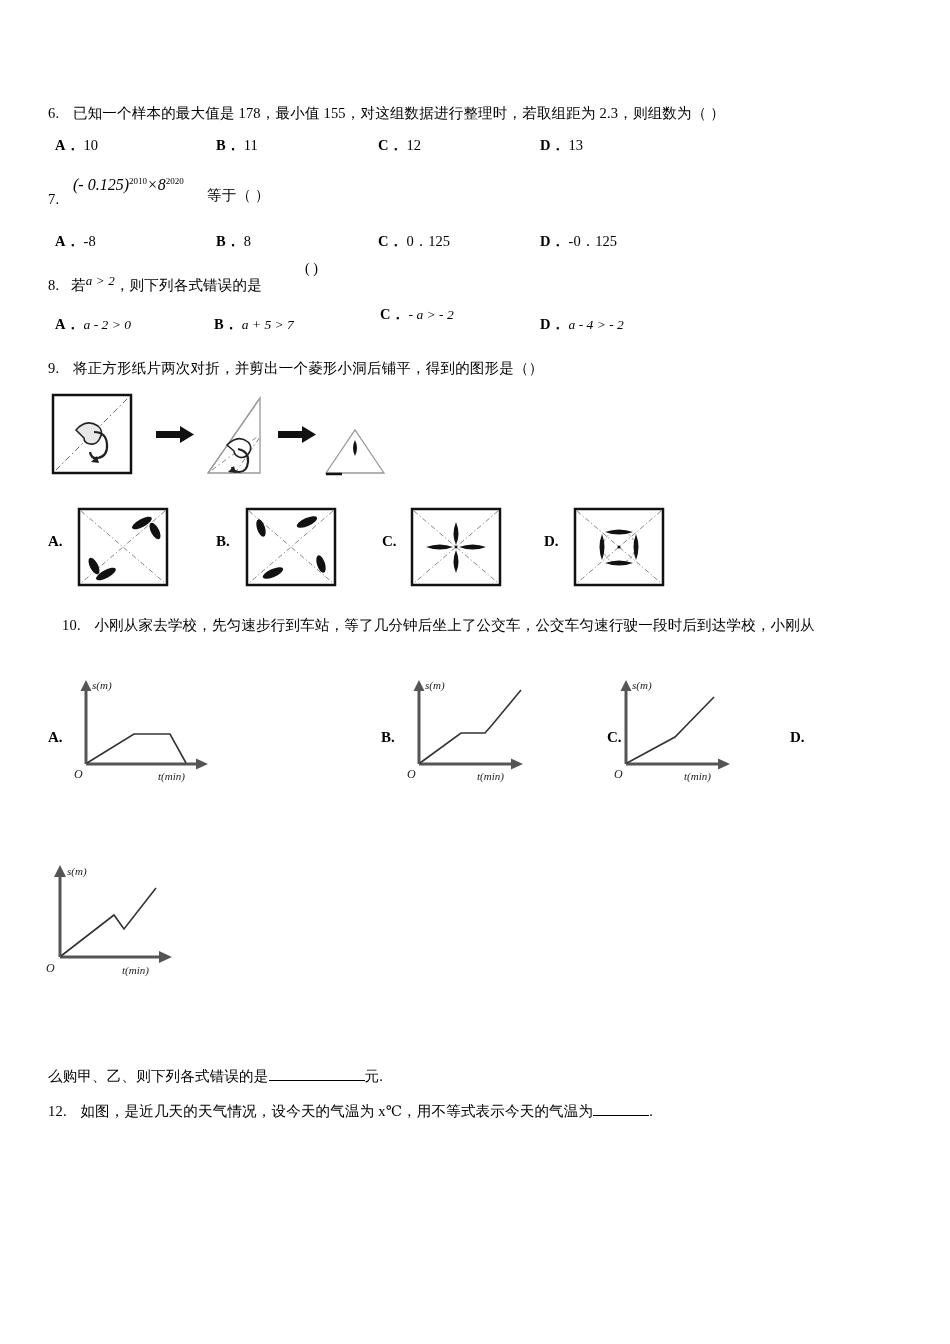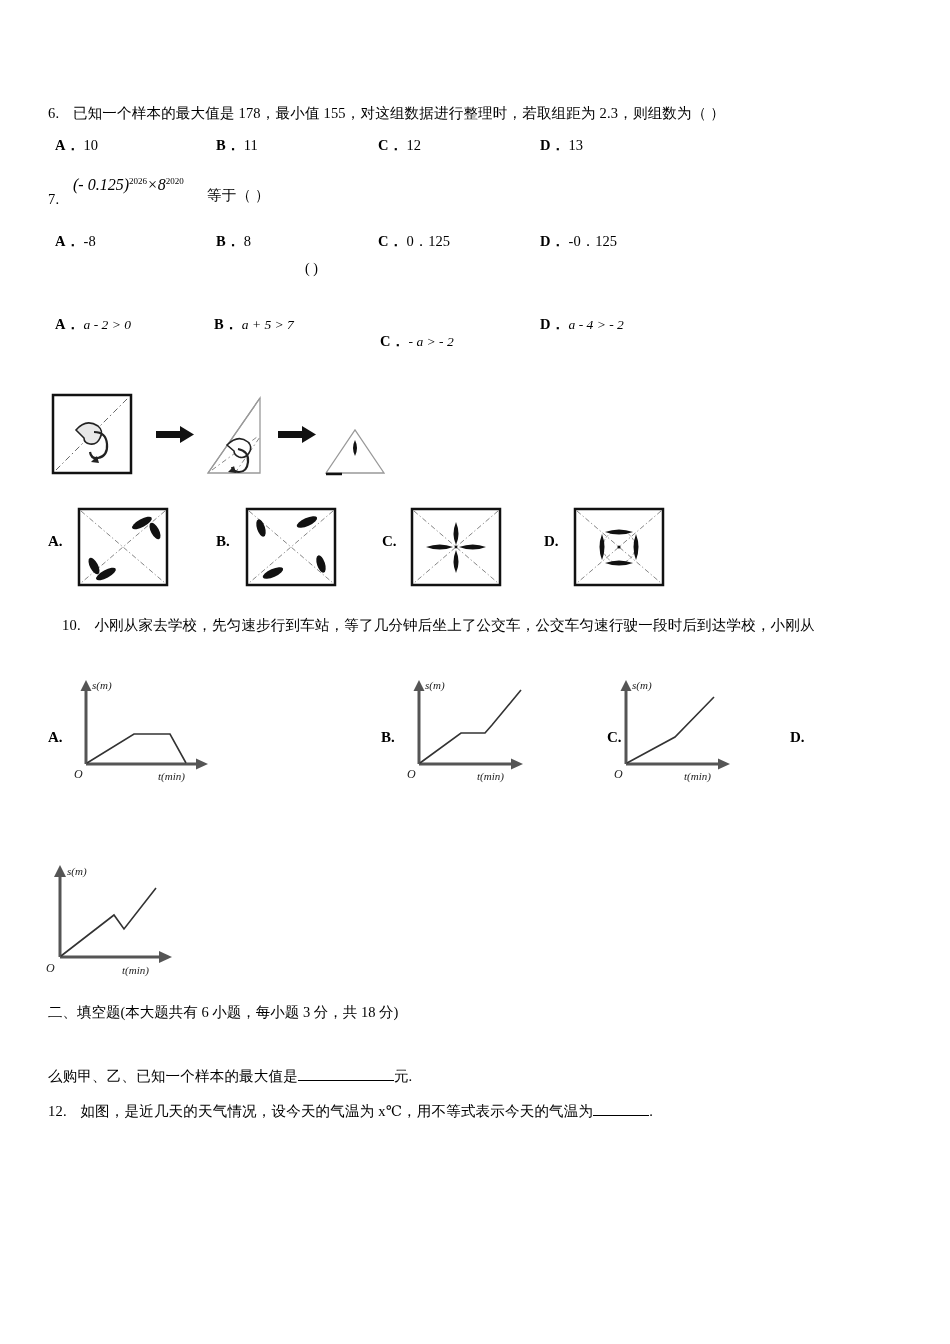--- a/index.html
+++ b/index.html
@@ -110,60 +110,70 @@
   </div>
   <div class="abs optrow" style="left:540px; top:134px;">
     <span class="optlabel">D．</span>
     <span class="optval">13</span>
   </div>
 
   <div class="abs qtext" style="left:48px; top:186px;">
     <span>7.</span>
   </div>
   <div class="abs" style="left:73px; top:170px; font-size:16px; line-height:22px;">
-    <span class="mathi" style="font-size:16px;">(- 0.125)</span><span class="sup">2026</span><span class="mathi" style="font-size:16px;">×8</span><span class="sup">2020</span>
+    <span class="mathi" style="font-size:16px;">(- 0.125)</span><span class="sup">2010</span><span class="mathi" style="font-size:16px;">×8</span><span class="sup">2020</span>
   </div>
   <div class="abs qtext" style="left:207px; top:182px;">等于（  ）</div>
 
   <div class="abs optrow" style="left:55px; top:230px;">
     <span class="optlabel">A．</span>
     <span class="optval">-8</span>
   </div>
   <div class="abs optrow" style="left:216px; top:230px;">
     <span class="optlabel">B．</span>
     <span class="optval">8</span>
   </div>
   <div class="abs optrow" style="left:378px; top:230px;text-align:center;">
     <span class="optlabel">C．</span>
     <span class="optval">0．125</span>
   </div>
   <div class="abs optrow" style="left:540px; top:230px;">
     <span class="optlabel">D．</span>
     <span class="optval">-0．125</span>
   </div>
 
+  <div class="abs qtext" style="left:48px; top:272px;">
+    <span>8.</span>
+    <span style="display:inline-block;width:4px"></span>
+    <span>若</span><span class="mathi" style="font-size:13px;position:relative;top:-5px;">a &gt; 2</span><span>，则下列各式错误的是</span>
+  </div>
   <div class="abs" style="left:305px; top:261px; font-size:14px;">(        )</div>
 
   <div class="abs optrow" style="left:55px; top:313px;">
     <span class="optlabel">A．</span>
     <span class="optval mathi" style="font-size:13.5px;">a - 2 &gt; 0</span>
   </div>
   <div class="abs optrow" style="left:214px; top:313px;">
     <span class="optlabel">B．</span>
     <span class="optval mathi" style="font-size:13.5px;">a + 5 &gt; 7</span>
   </div>
-  <div class="abs optrow" style="left:380px; top:330px;">
+  <div class="abs optrow" style="left:380px; top:303px;">
     <span class="optlabel">C．</span>
     <span class="optval mathi" style="font-size:13.5px;">- a &gt; - 2</span>
   </div>
   <div class="abs optrow" style="left:540px; top:313px;">
     <span class="optlabel">D．</span>
     <span class="optval mathi" style="font-size:13.5px;">a - 4 &gt; - 2</span>
   </div>
 
+  <div class="abs qtext" style="left:48px; top:355px;">
+    <span>9.</span>
+    <span style="display:inline-block;width:6px"></span>
+    <span>将正方形纸片两次对折，并剪出一个菱形小洞后铺平，得到的图形是（）</span>
+  </div>
 
   <div class="abs" style="left:50px; top:390px; width:340px; height:95px;">
     <svg width="340" height="95" viewBox="0 0 340 95">
 
       <rect x="3" y="5" width="78" height="78" fill="#fff" stroke="#111" stroke-width="2.5"></rect>
       <line x1="6" y1="80" x2="78" y2="8" stroke="#666" stroke-width="1" stroke-dasharray="6 3 1.5 3"></line>
       <path d="M26 40 q10 -12 22 -4 q6 5 2 12 q-3 7 -10 6 q-6 -1 -6 -6 z" fill="#e8e8e8" stroke="#222" stroke-width="1.6"></path>
       <path d="M44 42 q12 0 13 12 q1 12 -9 14 q-7 1 -8 -6" fill="none" stroke="#222" stroke-width="2.2"></path>
       <path d="M47 66 l-6 6 l8 1 z" fill="#222"></path>
 
@@ -316,24 +326,23 @@
       <line class="axisline" x1="28" y1="105" x2="128" y2="105"></line>
       <path d="M140 105 l-13 -6 v12 z" fill="#555"></path>
       <text class="glabel" x="35" y="23">s(m)</text>
       <text class="olabel" x="14" y="120">O</text>
       <text class="glabel" x="90" y="122">t(min)</text>
 
       <polyline class="plotline" points="29,104 82,63 92,77 124,36"></polyline>
     </svg>
   </div>
 
-  <div class="abs sectionhead" style="left:48px; top:1003px;">二、填空题(本大题共有 6 小题，每小题 3 分，共 18 分)</div>
 
   <div class="abs qtext" style="left:48px; top:1063px;">
-    <span>么购甲、乙、已知一个样本的最大值是</span><span class="blank-ul" style="width:96px;"></span><span>元.</span>
+    <span>么购甲、乙、则下列各式错误的是</span><span class="blank-ul" style="width:96px;"></span><span>元.</span>
   </div>
 
   <div class="abs qtext" style="left:48px; top:1098px;">
     <span>12.</span>
     <span style="display:inline-block;width:6px"></span>
     <span>如图，是近几天的天气情况，设今天的气温为 x℃，用不等式表示今天的气温为</span><span class="blank-ul" style="width:56px;"></span><span>.</span>
   </div>
 
 </div>
 

